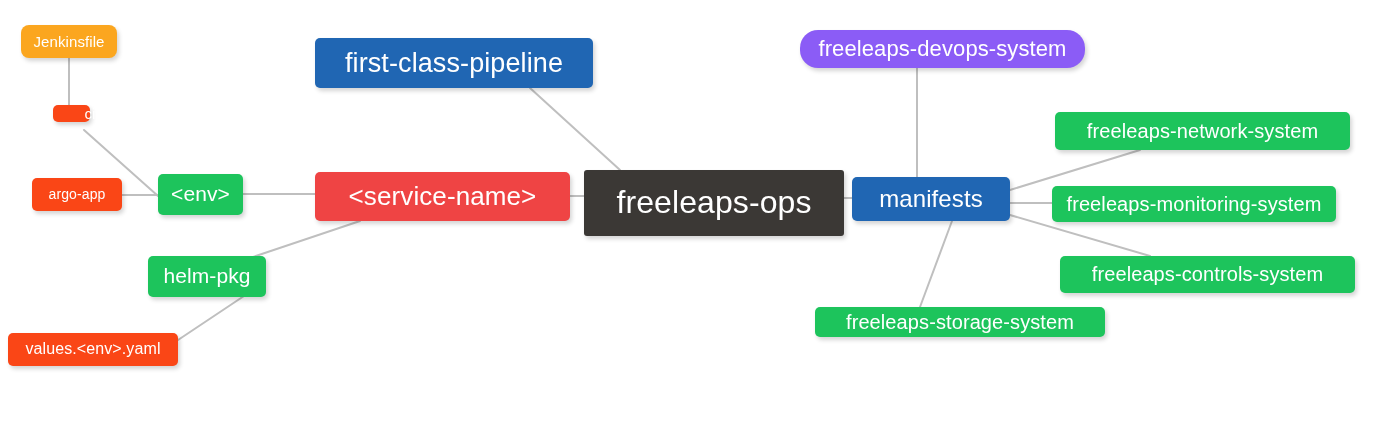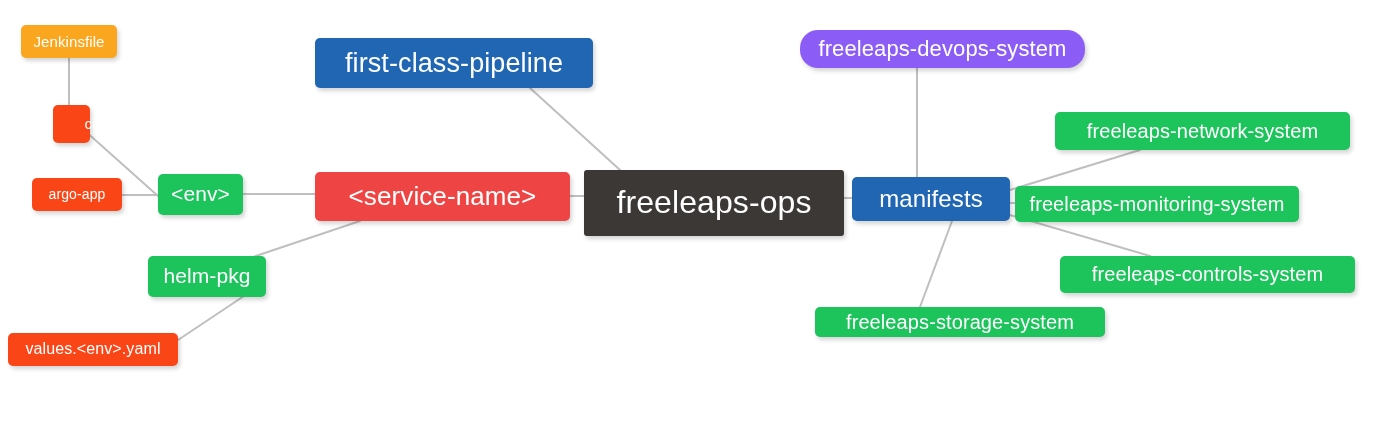--- a/index.html
+++ b/index.html
@@ -60,24 +60,24 @@
       <line x1="570" y1="196" x2="584" y2="196" stroke="#bfbfbf" stroke-width="2" stroke-linecap="round"></line>
       <line x1="530" y1="88" x2="620" y2="170" stroke="#bfbfbf" stroke-width="2" stroke-linecap="round"></line>
       <line x1="844" y1="198" x2="852" y2="198" stroke="#bfbfbf" stroke-width="2" stroke-linecap="round"></line>
       <line x1="917" y1="177" x2="917" y2="68" stroke="#bfbfbf" stroke-width="2" stroke-linecap="round"></line>
       <line x1="1010" y1="190" x2="1140" y2="150" stroke="#bfbfbf" stroke-width="2" stroke-linecap="round"></line>
       <line x1="1010" y1="203" x2="1052" y2="203" stroke="#bfbfbf" stroke-width="2" stroke-linecap="round"></line>
       <line x1="1010" y1="215" x2="1150" y2="256" stroke="#bfbfbf" stroke-width="2" stroke-linecap="round"></line>
       <line x1="952" y1="221" x2="920" y2="307" stroke="#bfbfbf" stroke-width="2" stroke-linecap="round"></line>
     </svg>
   <div id="nodes">
-      <div class="node sq" style="left: 21px; top: 25px; width: 96px; height: 33px; background: rgb(251, 166, 31); font-size: 15px;">
+      <div class="node sq" style="left: 21px; top: 25px; width: 96px; height: 33px; background: rgb(251, 166, 31); font-size: 15px; border-radius: 8px;">
         <span>Jenkinsfile</span>
       </div>
-      <div class="node sq" style="left: 53px; top: 105px; width: 31px; height: 38px; background: rgb(250, 70, 22); font-size: 15px; padding-left: 37px;">
+      <div class="node sq" style="left: 53px; top: 105px; width: 31px; height: 17px; background: rgb(250, 70, 22); font-size: 15px; padding-left: 37px;">
         <span>ci</span>
       </div>
       <div class="node sq" style="left: 32px; top: 178px; width: 90px; height: 33px; background: rgb(250, 70, 22); font-size: 14px;">
         <span>argo-app</span>
       </div>
       <div class="node sq" style="left: 158px; top: 174px; width: 85px; height: 41px; background: rgb(29, 196, 92); font-size: 21px;">
         <span>&lt;env&gt;</span>
       </div>
       <div class="node sq" style="left: 148px; top: 256px; width: 118px; height: 41px; background: rgb(29, 196, 92); font-size: 21px;">
         <span>helm-pkg</span>
@@ -96,21 +96,21 @@
       </div>
       <div class="node sq" style="left: 852px; top: 177px; width: 158px; height: 44px; background: rgb(32, 102, 179); font-size: 24px;">
         <span>manifests</span>
       </div>
       <div class="node sq" style="left: 800px; top: 30px; width: 285px; height: 38px; background: #8b5cf6; font-size: 22px; border-radius: 18px;">
         <span>freeleaps-devops-system</span>
       </div>
       <div class="node sq" style="left: 1055px; top: 112px; width: 295px; height: 38px; background: rgb(29, 196, 92); font-size: 20px;">
         <span>freeleaps-network-system</span>
       </div>
-      <div class="node sq" style="left: 1015px; top: 186px; width: 284px; height: 36px; background: rgb(29, 196, 92); font-size: 20px;">
+      <div class="node sq" style="left: 1052px; top: 186px; width: 284px; height: 36px; background: rgb(29, 196, 92); font-size: 20px;">
         <span>freeleaps-monitoring-system</span>
       </div>
       <div class="node sq" style="left: 1060px; top: 256px; width: 295px; height: 37px; background: rgb(29, 196, 92); font-size: 20px;">
         <span>freeleaps-controls-system</span>
       </div>
       <div class="node sq" style="left: 815px; top: 307px; width: 290px; height: 30px; background: rgb(29, 196, 92); font-size: 20px; justify-content: center;">
         <span>freeleaps-storage-system</span>
       </div>
     </div>
 </div>

